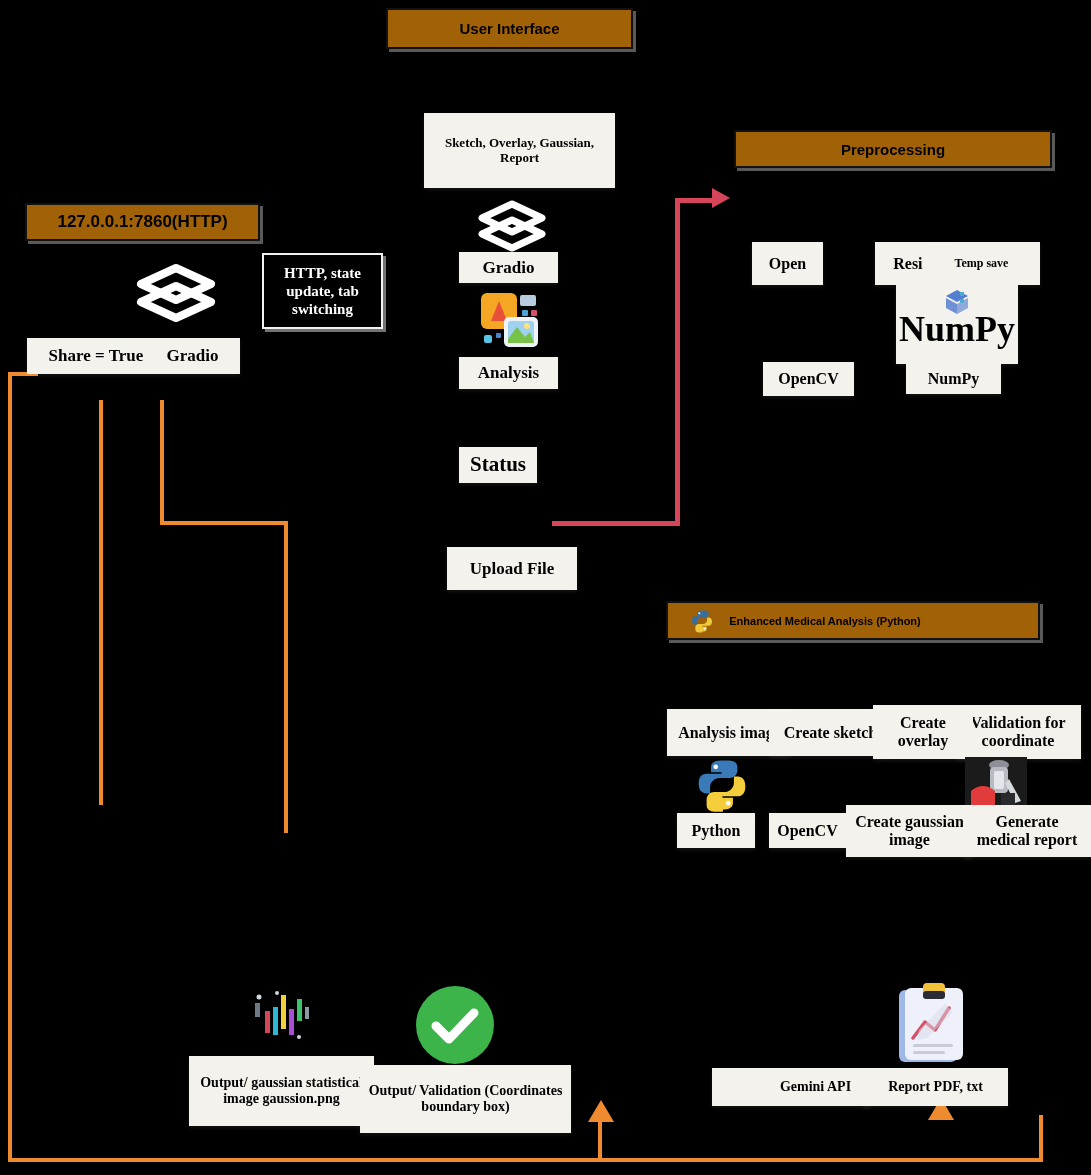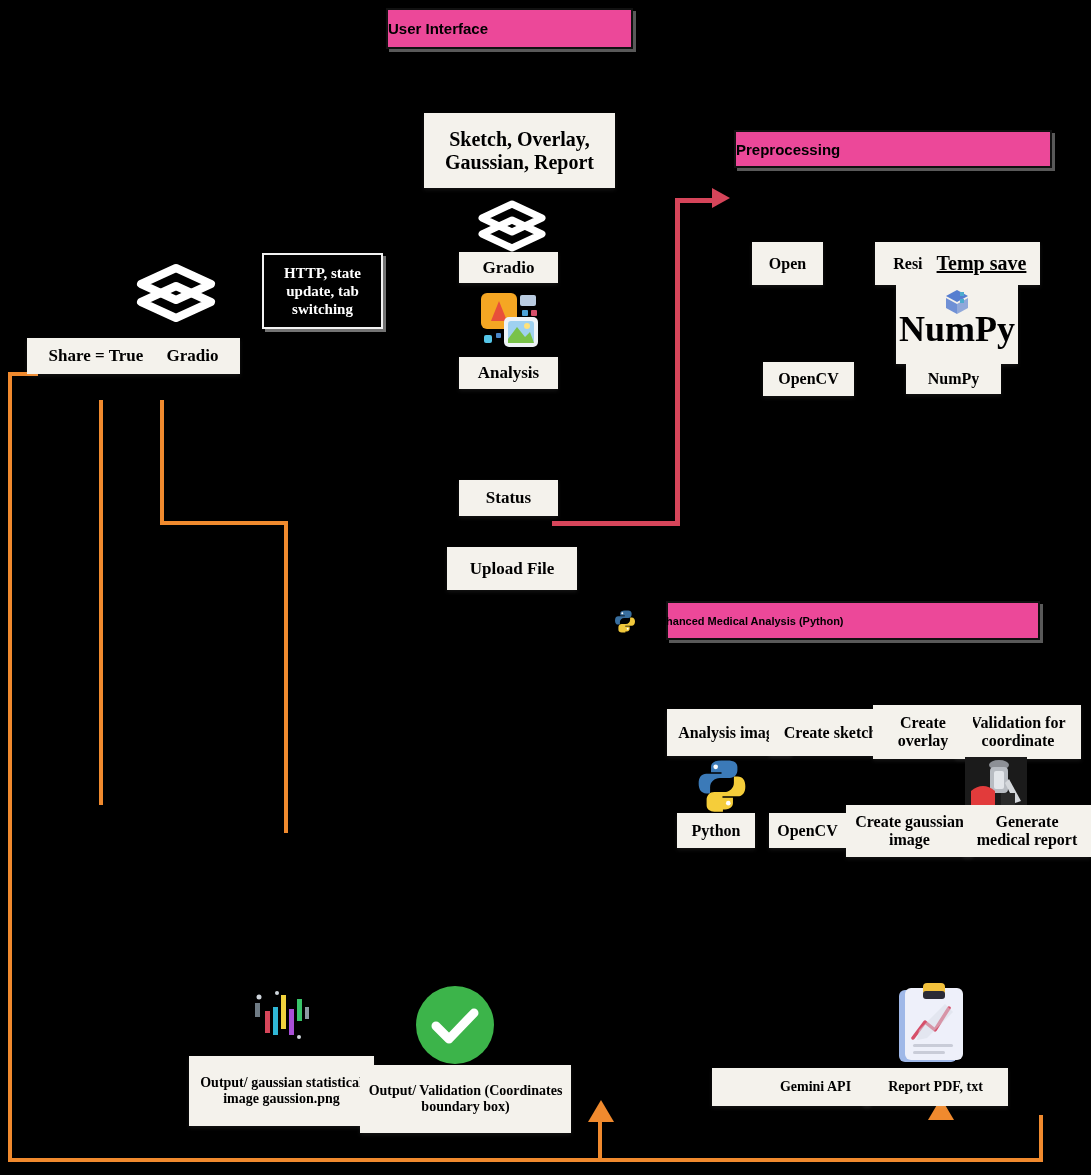--- a/index.html
+++ b/index.html
@@ -7,22 +7,22 @@
        font-family:"Liberation Serif", serif;}
   .stage{position:absolute;inset:0;}
 
   
   .card{position:absolute;background:#f4f2ec;color:#000;
         display:flex;align-items:center;justify-content:center;
         text-align:center;font-weight:bold;line-height:1.12;
         box-shadow:0 2px 4px rgba(255,255,255,.08);}
 
   
-  .bar{position:absolute;background:#ec4899;color:#000;border:2px solid #111;
-       display:flex;align-items:center;justify-content:flex-start;
+  .bar{position:absolute;background:#a16207;color:#000;border:2px solid #111;
+       display:flex;align-items:center;justify-content:center;
        font-family:"Liberation Sans", sans-serif;font-weight:bold;
        box-shadow:3px 3px 0 rgba(255,255,255,.35);}
 
   .dark-note{position:absolute;background:#000;color:#fff;border:2px solid #f2f2f2;
              display:flex;align-items:center;justify-content:center;text-align:center;
              font-weight:bold;line-height:1.2;
              box-shadow:3px 3px 0 rgba(255,255,255,.45);}
 
   .ln{position:absolute;background:#f08a2e;}
   .ln-v{width:4px;}
@@ -61,21 +61,21 @@
 
   <div class="rl rl-h" style="left:552px;top:521px;width:128px;"></div>
   <div class="rl rl-v" style="left:675px;top:198px;height:328px;"></div>
   <div class="rl rl-h" style="left:675px;top:198px;width:40px;"></div>
   <div class="arrow-right" style="left:712px;top:188px;"></div>
 
   <div class="bar" style="left:386px;top:8px;width:243px;height:37px;font-size:15px;">
     <span>User Interface</span>
   </div>
 
-  <div class="card" style="left:424px;top:113px;width:191px;height:75px;font-size:20px;padding:0 6px;box-sizing:border-box;">
+  <div class="card" style="left:424px;top:113px;width:191px;height:75px;font-size:13px;padding:0 6px;box-sizing:border-box;">
     <span>Sketch, Overlay, Gaussian, Report</span>
   </div>
 
   <div class="icon" style="left:478px;top:200px;width:68px;height:52px;">
     <svg width="68" height="52" viewBox="0 0 68 52">
       <g fill="none" stroke="#ffffff" stroke-width="7" stroke-linejoin="round">
         <path d="M34 4 L64 18 L34 32 L4 18 Z"></path>
         <path d="M34 20 L64 34 L34 48 L4 34 Z"></path>
       </g>
     </svg>
@@ -96,28 +96,31 @@
       <path d="M30 48 L39 36 L47 46 L52 41 L56 52 L30 52 Z" fill="#79c24a"></path>
       <circle cx="49" cy="35" r="3" fill="#ffe27a"></circle>
       <rect x="6" y="44" width="8" height="8" rx="2" fill="#56c6e8"></rect>
       <rect x="18" y="42" width="5" height="5" rx="1" fill="#4a86c8"></rect>
     </svg>
   </div>
   <div class="card" style="left:459px;top:357px;width:99px;height:32px;font-size:17px;">
     <span>Analysis</span>
   </div>
 
-  <div class="card" style="left:459px;top:447px;width:99px;height:36px;font-size:17px;margin-top:33px;">
+  <div class="card" style="left:459px;top:447px;width:78px;height:36px;font-size:21px;">
     <span>Status</span>
   </div>
 
   <div class="card" style="left:447px;top:547px;width:130px;height:43px;font-size:17px;">
     <span>Upload File</span>
   </div>
 
+  <div class="bar" style="left:25px;top:203px;width:231px;height:34px;font-size:17px;">
+    <span>127.0.0.1:7860(HTTP)</span>
+  </div>
 
   <div class="dark-note" style="left:262px;top:253px;width:121px;height:76px;font-size:15px;padding:0 6px;box-sizing:border-box;">
     <span>HTTP, state update, tab switching</span>
   </div>
 
   <div class="icon" style="left:136px;top:263px;width:80px;height:60px;">
     <svg width="80" height="60" viewBox="0 0 80 60">
       <g fill="none" stroke="#ffffff" stroke-width="8" stroke-linejoin="round">
         <path d="M40 5 L75 21 L40 37 L5 21 Z"></path>
         <path d="M40 23 L75 39 L40 55 L5 39 Z"></path>
@@ -133,21 +136,21 @@
   <div class="bar" style="left:734px;top:130px;width:314px;height:34px;font-size:15px;">
     <span>Preprocessing</span>
   </div>
 
   <div class="card" style="left:752px;top:242px;width:71px;height:43px;font-size:16px;">
     <span>Open</span>
   </div>
   <div class="card" style="left:843px;top:242px;width:80px;height:43px;font-size:16px;margin-left:32px;">
     <span>Resize</span>
   </div>
-  <div class="card" style="left:923px;top:242px;width:117px;height:43px;font-size:20px;text-decoration:underline;">
+  <div class="card" style="left:923px;top:242px;width:117px;height:43px;font-size:12px;">
     <span>Temp save</span>
   </div>
 
   <div class="card" style="left:896px;top:285px;width:122px;height:79px;padding:0;flex-direction:column;justify-content:flex-start;">
     <span class="icon" style="position:relative;left:0;top:3px;width:34px;height:28px;">
       <svg width="34" height="28" viewBox="0 0 34 28">
         <g fill="#4d77cf">
           <path d="M17 2 L28 8 L17 14 L6 8 Z" opacity=".95"></path>
           <path d="M6 10 L17 16 L17 26 L6 20 Z" opacity=".8"></path>
           <path d="M28 10 L28 20 L17 26 L17 16 Z" opacity=".6"></path>

